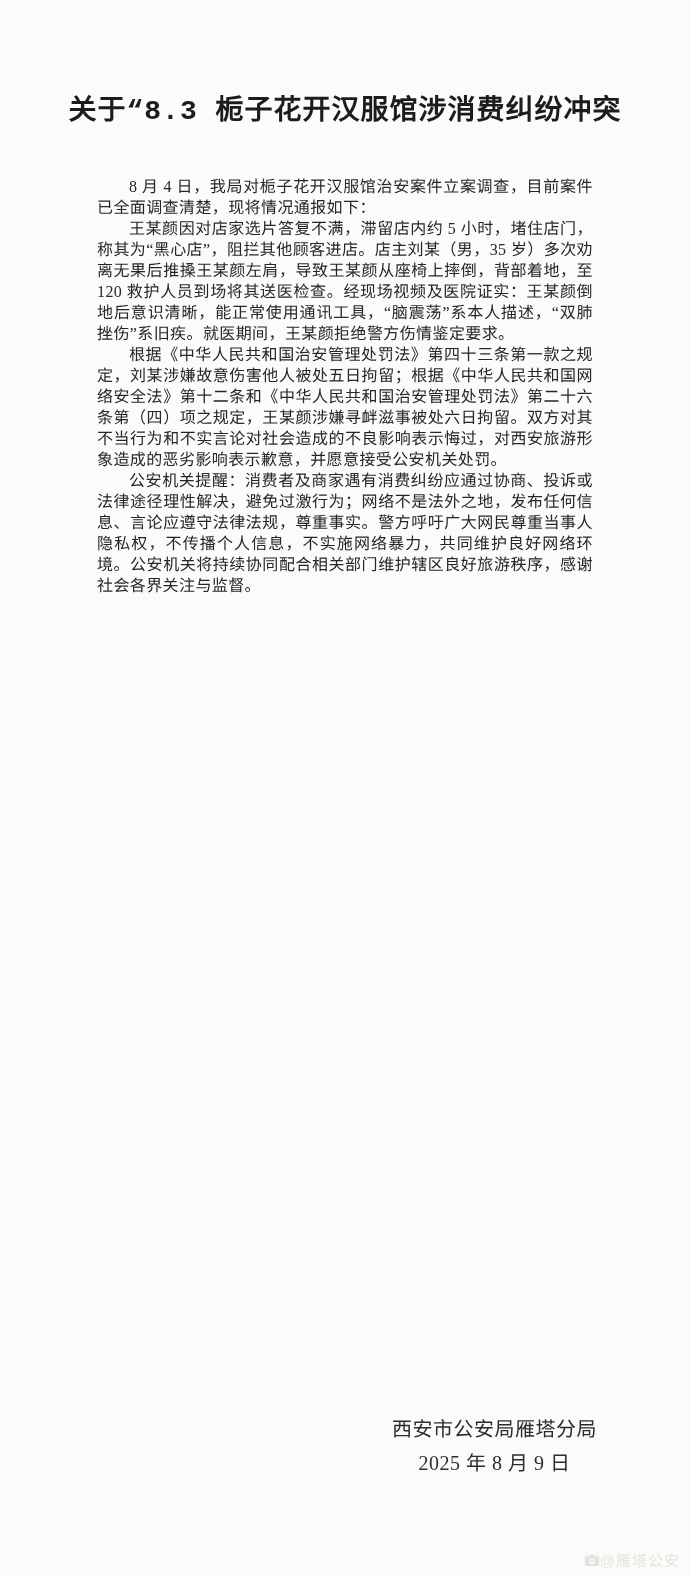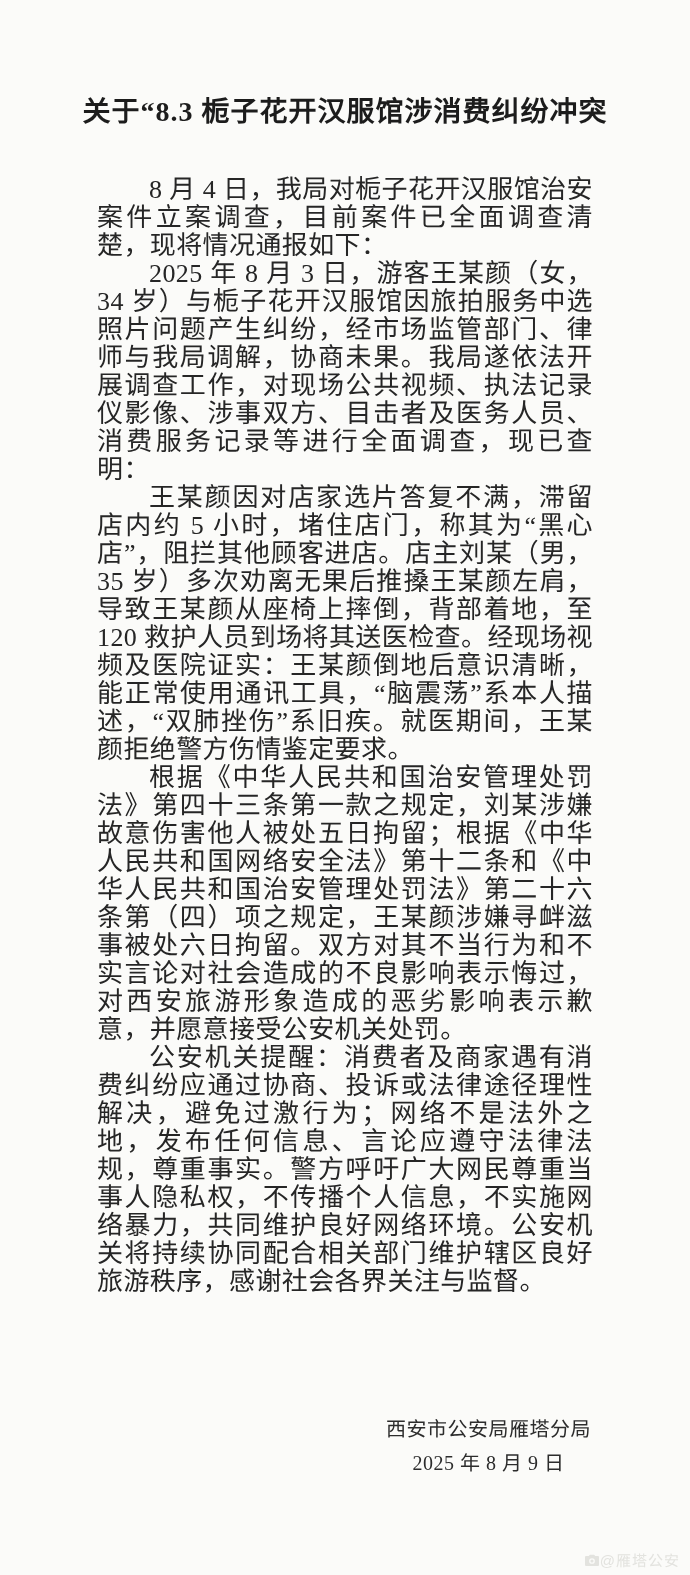--- a/index.html
+++ b/index.html
@@ -20,38 +20,38 @@
   .title {
     margin: 0;
     padding-top: 93px;
     text-align: center;
     font-size: 28px;
     line-height: 38px;
     font-weight: 700;
     letter-spacing: 1px;
     color: #1c1c1c;
   }
-  .title-line { display: block; }
+  .title-line { display: block; font-family: Liberation Mono, monospace; }
   .body-text {
     width: 496px;
     margin: 45px auto 0 auto;
-    font-size: 26px;
-    line-height: 28px;
+    font-size: 16px;
+    line-height: 21px;
     text-align: justify;
     letter-spacing: 0.4px;
   }
   .body-text p {
     margin: 0;
     padding: 0;
     text-indent: 2em;
   }
   .signature {
     position: absolute;
     top: 1412px;
-    right: 99px;
+    right: 93px;
     text-align: center;
     font-size: 20px;
     line-height: 34px;
     letter-spacing: 0.5px;
     color: #2c2c2c;
   }
   .watermark {
     position: absolute;
     right: 10px;
     bottom: 5px;
@@ -78,21 +78,20 @@
 <body>
 
 <div class="page">
 
   <h1 class="title">
     <span class="title-line">关于“8.3 栀子花开汉服馆涉消费纠纷冲突</span>
   </h1>
 
   <div class="body-text">
     <p>8 月 4 日，我局对栀子花开汉服馆治安案件立案调查，目前案件已全面调查清楚，现将情况通报如下：</p>
-    <p>2025 年 8 月 3 日，游客王某颜（女，34 岁）与栀子花开汉服馆因旅拍服务中选照片问题产生纠纷，经市场监管部门、律师与我局调解，协商未果。我局遂依法开展调查工作，对现场公共视频、执法记录仪影像、涉事双方、目击者及医务人员、消费服务记录等进行全面调查，现已查明：</p>
     <p>王某颜因对店家选片答复不满，滞留店内约 5 小时，堵住店门，称其为“黑心店”，阻拦其他顾客进店。店主刘某（男，35 岁）多次劝离无果后推搡王某颜左肩，导致王某颜从座椅上摔倒，背部着地，至 120 救护人员到场将其送医检查。经现场视频及医院证实：王某颜倒地后意识清晰，能正常使用通讯工具，“脑震荡”系本人描述，“双肺挫伤”系旧疾。就医期间，王某颜拒绝警方伤情鉴定要求。</p>
     <p>根据《中华人民共和国治安管理处罚法》第四十三条第一款之规定，刘某涉嫌故意伤害他人被处五日拘留；根据《中华人民共和国网络安全法》第十二条和《中华人民共和国治安管理处罚法》第二十六条第（四）项之规定，王某颜涉嫌寻衅滋事被处六日拘留。双方对其不当行为和不实言论对社会造成的不良影响表示悔过，对西安旅游形象造成的恶劣影响表示歉意，并愿意接受公安机关处罚。</p>
     <p>公安机关提醒：消费者及商家遇有消费纠纷应通过协商、投诉或法律途径理性解决，避免过激行为；网络不是法外之地，发布任何信息、言论应遵守法律法规，尊重事实。警方呼吁广大网民尊重当事人隐私权，不传播个人信息，不实施网络暴力，共同维护良好网络环境。公安机关将持续协同配合相关部门维护辖区良好旅游秩序，感谢社会各界关注与监督。</p>
   </div>
 
   <div class="signature">
     <div>西安市公安局雁塔分局</div>
     <div>2025 年 8 月 9 日</div>
   </div>
 

